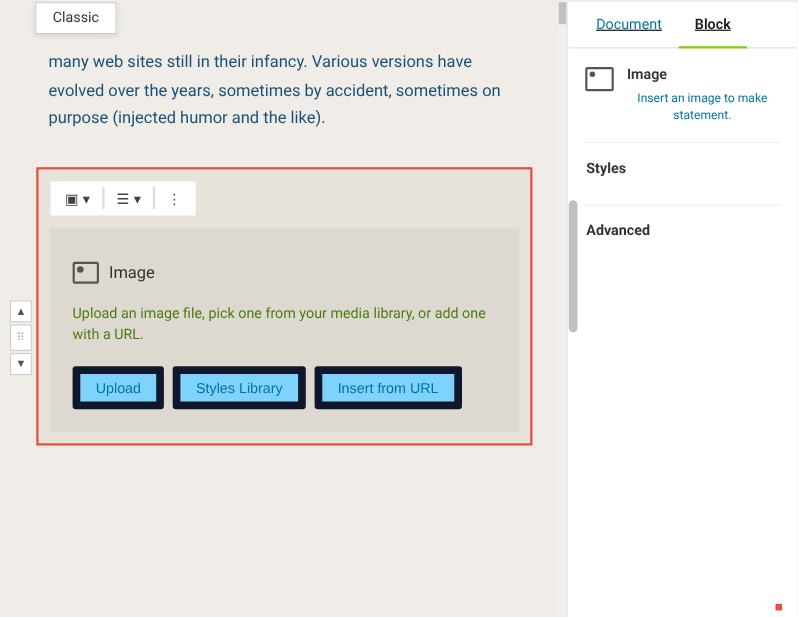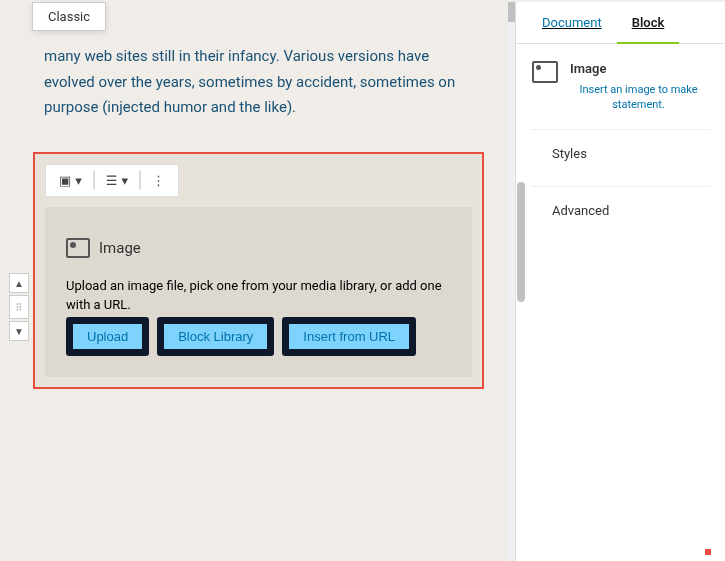--- a/index.html
+++ b/index.html
@@ -164,22 +164,22 @@
     }
 
     .image-title-text {
       font-size: 15px;
       color: #333;
       font-weight: 400;
     }
 
     .upload-description {
       font-size: 13px;
-      color: #000000;
-      margin-bottom: 0;
+      color: #4d7c0f;
+      margin-bottom: 16px;
       line-height: 1.5;
     }
 
     .upload-buttons {
       display: flex;
       gap: 8px;
     }
 
     .upload-btn {
       padding: 5px 14px;
@@ -270,24 +270,23 @@
 
     .block-info-text p {
       font-size: 11px;
       color: #0073aa;
       line-height: 1.4;
       text-align: center;
     }
 
     .sidebar-section-title {
       font-size: 13px;
-      font-weight: 400;
+      font-weight: 700;
       color: #333;
       margin-bottom: 10px;
-      margin-left: 19px;
     }
 
     .styles-section {
       padding-bottom: 14px;
       border-bottom: 1px solid #eee;
       margin-bottom: 14px;
     }
 
     .advanced-section {
       margin-bottom: 10px;
@@ -358,21 +357,21 @@
     </div>
 
     <div class="image-upload-area">
       <div class="image-icon-title">
         <div class="image-icon"></div>
         <span class="image-title-text">Image</span>
       </div>
       <p class="upload-description">Upload an image file, pick one from your media library, or add one with a URL.</p>
       <div class="upload-buttons">
         <button class="upload-btn">Upload</button>
-        <button class="upload-btn">Block Library</button>
+        <button class="upload-btn">Styles Library</button>
         <button class="upload-btn">Insert from URL</button>
       </div>
     </div>
   </div>
 
   <div class="editor-scrollbar">
     <div class="editor-scrollbar-thumb"></div>
   </div>
 </div>
 

